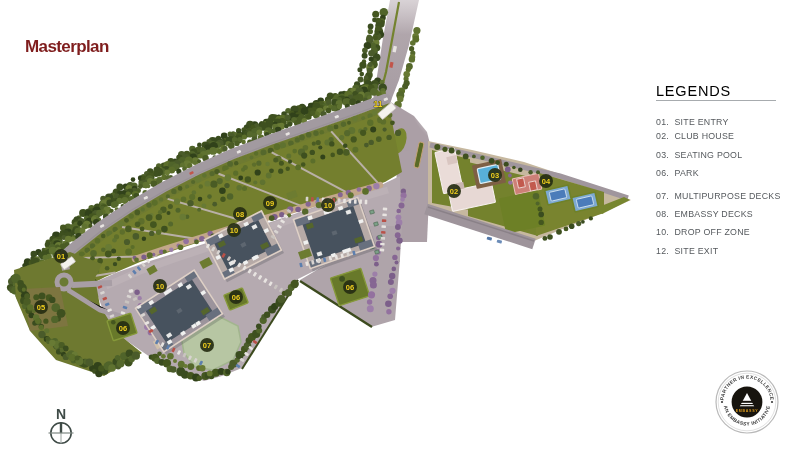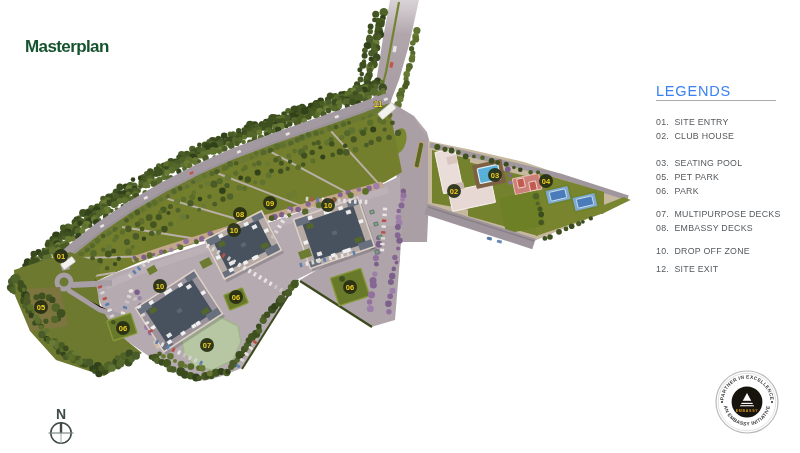--- a/index.html
+++ b/index.html
@@ -1441,52 +1441,48 @@
 
 <g>
 <text x="61" y="419" font-family="Liberation Sans, sans-serif" font-size="14" font-weight="bold" fill="#3f4b47" text-anchor="middle">N</text>
 <circle cx="61" cy="433" r="10.2" fill="none" stroke="#3f4b47" stroke-width="1.6"></circle>
 <line x1="61" y1="422.6" x2="61" y2="433" stroke="#3f4b47" stroke-width="2.4"></line>
 <line x1="61" y1="433" x2="61" y2="443.4" stroke="#aab1ad" stroke-width="1.2"></line>
 <line x1="48.5" y1="433" x2="73.5" y2="433" stroke="#7d8782" stroke-width="1.2"></line>
 </g>
 </svg>
 
-<div style="position:absolute;left:25px;top:37px;font-size:17px;font-weight:bold;color:#14532d;letter-spacing:-0.6px">Masterplan</div>
-
-<div style="position:absolute;left:656px;top:83px;font-size:14.5px;color:#3b82f6;letter-spacing:0.8px">LEGENDS</div>
+<div style="position:absolute;left:25px;top:37px;font-size:17px;font-weight:bold;color:#7f1d1d;letter-spacing:-0.6px">Masterplan</div>
+
+<div style="position:absolute;left:656px;top:83px;font-size:14.5px;color:#000000;letter-spacing:0.8px">LEGENDS</div>
 
 <div style="position:absolute;left:656px;top:100px;width:120px;height:1px;background:#a7abae"></div>
 
 <div style="position:absolute;left:656px;top:113px;font-size:8.8px;color:#55595d;letter-spacing:0.25px;white-space:nowrap">
 <div style="height:18.35px;display:flex;align-items:center">
       <span style="width:18.5px;display:inline-block">01.</span>
       <span>SITE ENTRY</span>
     </div>
 <div style="height:18.35px;display:flex;align-items:flex-start">
       <span style="width:18.5px;display:inline-block">02.</span>
       <span>CLUB HOUSE</span>
     </div>
-<div style="height:18.35px;display:flex;align-items:flex-end">
+<div style="height:18.35px;display:flex;align-items:flex-start">
       <span style="width:18.5px;display:inline-block">03.</span>
       <span>SEATING POOL</span>
-    </div>
-<div style="height:18.35px;display:flex;align-items:center">
-      <span style="width:18.5px;display:inline-block">05.</span>
-      <span>PET PARK</span>
     </div>
 <div style="height:18.35px;display:flex;">
       <span style="width:18.5px;display:inline-block">06.</span>
       <span>PARK</span>
     </div>
 <div style="height:18.35px;display:flex;align-items:center">
       <span style="width:18.5px;display:inline-block">07.</span>
       <span>MULTIPURPOSE DECKS</span>
     </div>
-<div style="height:18.35px;display:flex;align-items:flex-start">
+<div style="height:18.35px;display:flex;align-items:center">
       <span style="width:18.5px;display:inline-block">08.</span>
       <span>EMBASSY DECKS</span>
     </div>
 <div style="height:18.35px;display:flex;align-items:center">
       <span style="width:18.5px;display:inline-block">10.</span>
       <span>DROP OFF ZONE</span>
     </div>
 <div style="height:18.35px;display:flex;align-items:center">
       <span style="width:18.5px;display:inline-block">12.</span>
       <span>SITE EXIT</span>

